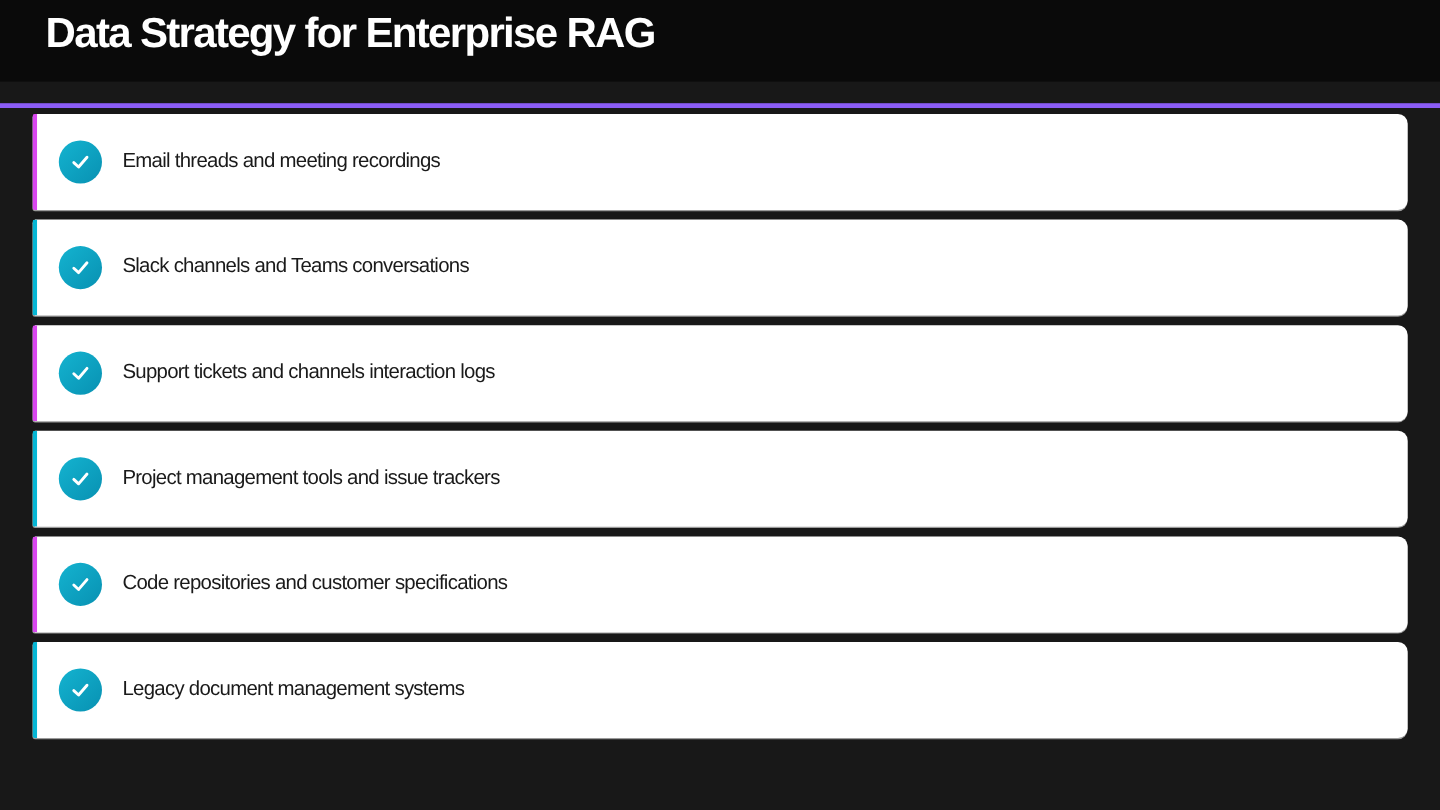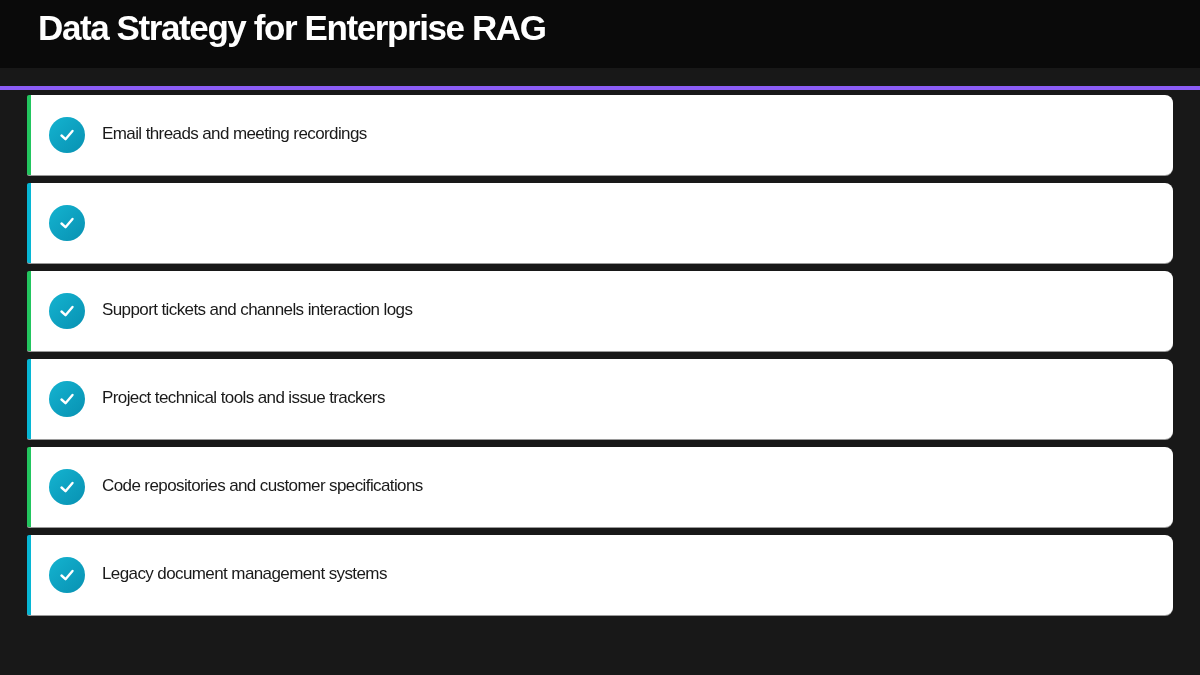--- a/index.html
+++ b/index.html
@@ -22,21 +22,21 @@
       position: absolute; left: 0; top: 86px; width: 1200px; height: 4px;
       background: #8b5cf6;
     }
     .list {
       position: absolute; left: 27px; top: 95px; width: 1146px;
     }
     .card {
       position: relative; height: 80px; margin-bottom: 8px;
       background: #ffffff;
       border-radius: 2px 8px 8px 2px;
-      border-left: 4px solid #22c55e;
+      border-left: 4px solid #d946ef;
       box-sizing: border-box;
       box-shadow: 0 1px 0 #9a9a9a;
       display: flex; align-items: center;
     }
     .card.teal { border-left-color: #06b6d4; }
     .check {
       position: absolute; left: 18px; top: 22px;
       width: 36px; height: 36px; border-radius: 50%;
       background: linear-gradient(135deg, #14b3d0 0%, #0891b2 100%);
       display: flex; align-items: center; justify-content: center;
@@ -64,36 +64,37 @@
         </svg>
     </span>
     <span class="label">Email threads and meeting recordings</span>
   </div>
   <div class="card teal">
     <span class="check">
       <svg viewBox="0 0 20 20">
           <path d="M4.5 10.5 L8.5 14.2 L15.5 6" fill="none" stroke="#fff" stroke-width="2.4" stroke-linecap="round" stroke-linejoin="round"></path>
         </svg>
     </span>
+    <span class="label">Slack channels and Teams conversations</span>
   </div>
   <div class="card">
     <span class="check">
       <svg viewBox="0 0 20 20">
           <path d="M4.5 10.5 L8.5 14.2 L15.5 6" fill="none" stroke="#fff" stroke-width="2.4" stroke-linecap="round" stroke-linejoin="round"></path>
         </svg>
     </span>
     <span class="label">Support tickets and channels interaction logs</span>
   </div>
   <div class="card teal">
     <span class="check">
       <svg viewBox="0 0 20 20">
           <path d="M4.5 10.5 L8.5 14.2 L15.5 6" fill="none" stroke="#fff" stroke-width="2.4" stroke-linecap="round" stroke-linejoin="round"></path>
         </svg>
     </span>
-    <span class="label">Project technical tools and issue trackers</span>
+    <span class="label">Project management tools and issue trackers</span>
   </div>
   <div class="card">
     <span class="check">
       <svg viewBox="0 0 20 20">
           <path d="M4.5 10.5 L8.5 14.2 L15.5 6" fill="none" stroke="#fff" stroke-width="2.4" stroke-linecap="round" stroke-linejoin="round"></path>
         </svg>
     </span>
     <span class="label">Code repositories and customer specifications</span>
   </div>
   <div class="card teal">

